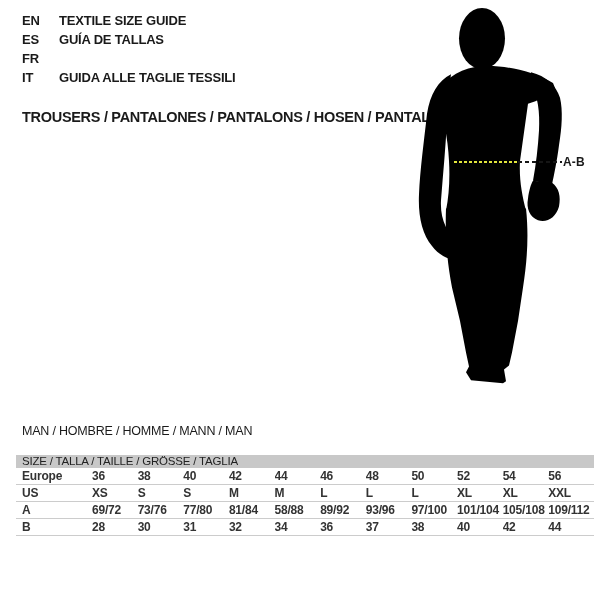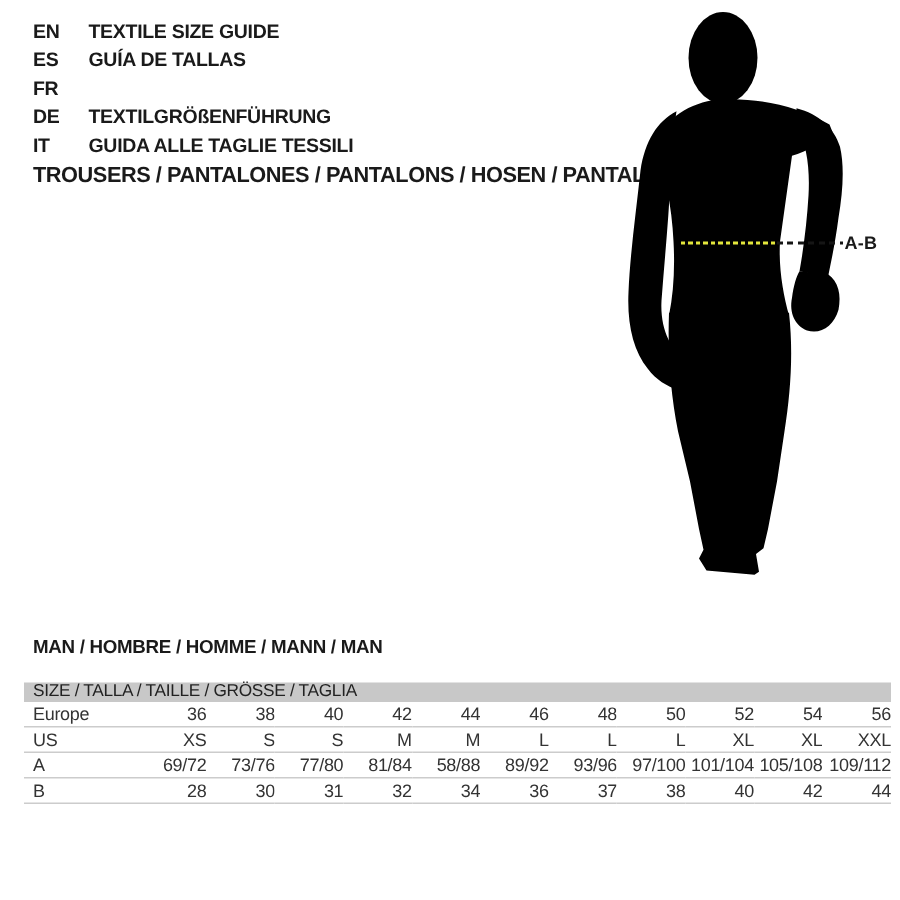--- a/index.html
+++ b/index.html
@@ -18,21 +18,21 @@
   .lang-code { width: 37px; flex: 0 0 37px; }
   .lang-label { white-space: nowrap; }
 
   
   .category-title {
     position: absolute; left: 22px; top: 109px;
     font-size: 14.5px; font-weight: 700; letter-spacing: -0.3px; white-space: nowrap;
   }
   .man-label {
     position: absolute; left: 22px; top: 424px;
-    font-size: 12.5px; font-weight: 700; letter-spacing: -0.2px; white-space: nowrap;
+    font-size: 12.5px; font-weight: 400; letter-spacing: -0.2px; white-space: nowrap;
   }
 
   
   .figure-wrap { position: absolute; left: 405px; top: 5px; width: 170px; height: 395px; }
   .figure-wrap svg { display: block; }
 
   
   .measure-line-yellow {
     position: absolute; left: 454px; top: 161px; width: 64px; height: 2px;
     background: repeating-linear-gradient(90deg, var(--dash-yellow, #e3e63c) 0 3px, transparent 3px 5px);
@@ -54,25 +54,25 @@
     font-size: 11.5px; color: #222222; letter-spacing: -0.2px;
     padding-left: 6px; box-sizing: border-box;
   }
   table.size-table {
     width: 100%; border-collapse: collapse; table-layout: fixed;
     font-size: 12px; color: #333333;
   }
   table.size-table th, table.size-table td {
     height: 16px; padding: 0;
     border-bottom: 1px solid var(--divider, #cccccc);
-    font-weight: 400; letter-spacing: -0.2px;
+    font-weight: 700; letter-spacing: -0.2px;
     white-space: nowrap; overflow: hidden;
   }
   table.size-table th { text-align: left; padding-left: 6px; }
-  table.size-table td { text-align: right; }
+  table.size-table td { text-align: left; }
 
   
   .notes { position: absolute; left: 22px; top: 553px; }
   .note-line { font-size: 12.5px; font-weight: 700; letter-spacing: -0.2px; line-height: 16.5px; white-space: nowrap; }
 </style>
 </head>
 <body>
 
 <div class="canvas">
 
@@ -80,24 +80,20 @@
     <div class="lang-row">
       <span class="lang-code">EN</span>
       <span class="lang-label">TEXTILE SIZE GUIDE</span>
     </div>
     <div class="lang-row">
       <span class="lang-code">ES</span>
       <span class="lang-label">GUÍA DE TALLAS</span>
     </div>
     <div class="lang-row">
       <span class="lang-code">FR</span>
-    </div>
-    <div class="lang-row">
-      <span class="lang-code">DE</span>
-      <span class="lang-label">TEXTILGRÖßENFÜHRUNG</span>
     </div>
     <div class="lang-row">
       <span class="lang-code">IT</span>
       <span class="lang-label">GUIDA ALLE TAGLIE TESSILI</span>
     </div>
   </div>
 
   <div class="category-title">TROUSERS / PANTALONES / PANTALONS / HOSEN / PANTALONI</div>
 
   <div class="figure-wrap">

